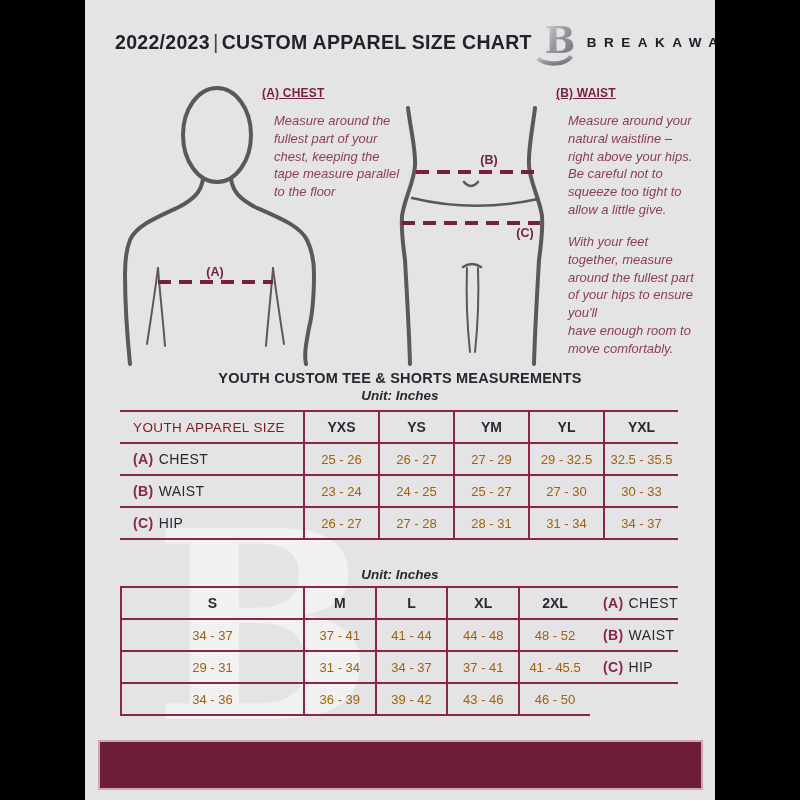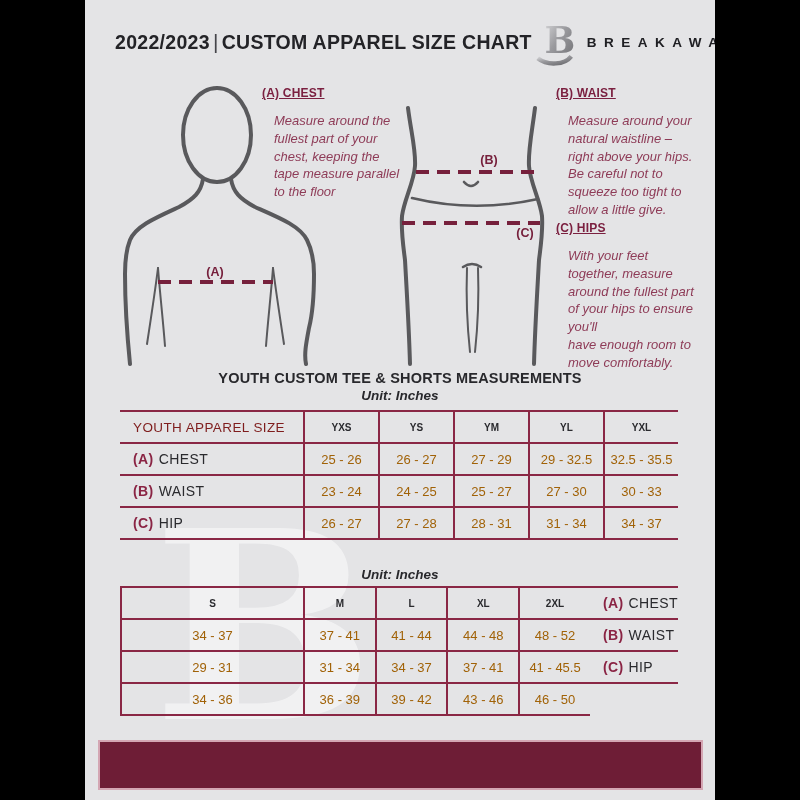--- a/index.html
+++ b/index.html
@@ -40,21 +40,21 @@
 
   
   .size-table{position:absolute;left:35px;width:558px;display:grid;
               grid-template-columns:183px repeat(5,1fr);grid-auto-rows:32px;
               border-top:2px solid #8a2745;z-index:1;}
   .cell{border-bottom:2px solid #8a2745;display:flex;align-items:center;justify-content:center;
         box-sizing:border-box;}
   .vline{border-left:2px solid #8a2745;}
   .lbl{justify-content:flex-start;padding-left:13px;}
   .corner{font-size:13.5px;color:#7f1d1d;letter-spacing:.4px;}
-  .sizehead{font-weight:bold;font-size:10px;color:#2a2a2e;}
+  .sizehead{font-weight:bold;font-size:14px;color:#2a2a2e;}
   .rowlabel{font-size:14px;color:#2a2a2e;letter-spacing:.4px;gap:5px;}
   .marker{font-weight:bold;color:#8a2444;}
   .val{font-size:13px;color:#a16207;}
 
   
   .footer{position:absolute;left:13px;top:740px;width:601px;height:46px;background:#6e1d36;
           border:2px solid #d4a6b3;z-index:2;}
 </style>
 </head>
 <body>
@@ -124,21 +124,20 @@
     <div class="guide" style="left:471px;top:86px;width:156px">
       <h3 class="guide-heading">(B) WAIST</h3>
       <p class="guide-body">Measure around your
 natural waistline –
 right above your hips.
 Be careful not to
 squeeze too tight to
 allow a little give.</p>
     </div>
     <div class="guide" style="left:471px;top:221px;width:156px">
-      <h3 class="guide-heading">(C) HIPS</h3>
       <p class="guide-body">With your feet
 together, measure
 around the fullest part
 of your hips to ensure
 you'll
 have enough room to
 move comfortably.</p>
     </div>
 
     <div class="sec-title" style="top:370px">YOUTH CUSTOM TEE &amp; SHORTS MEASUREMENTS</div>

